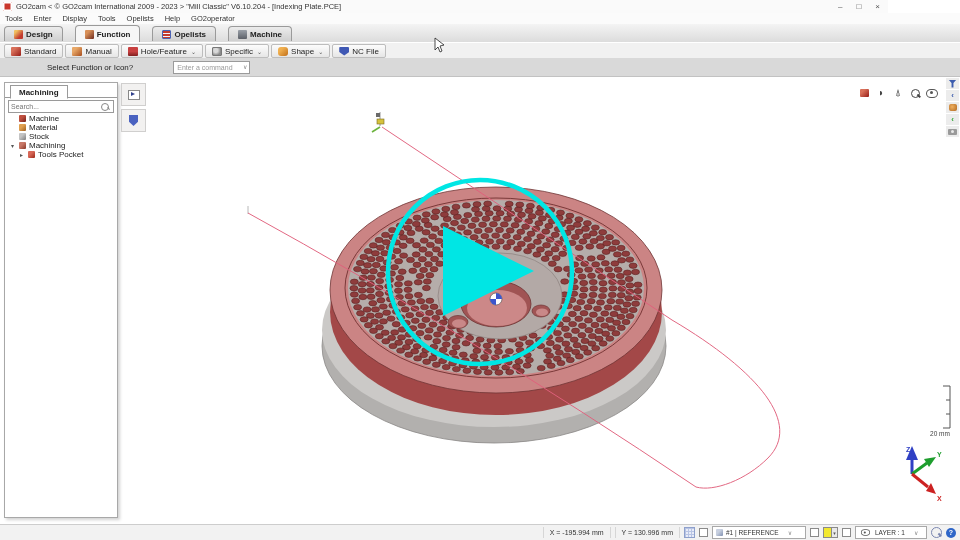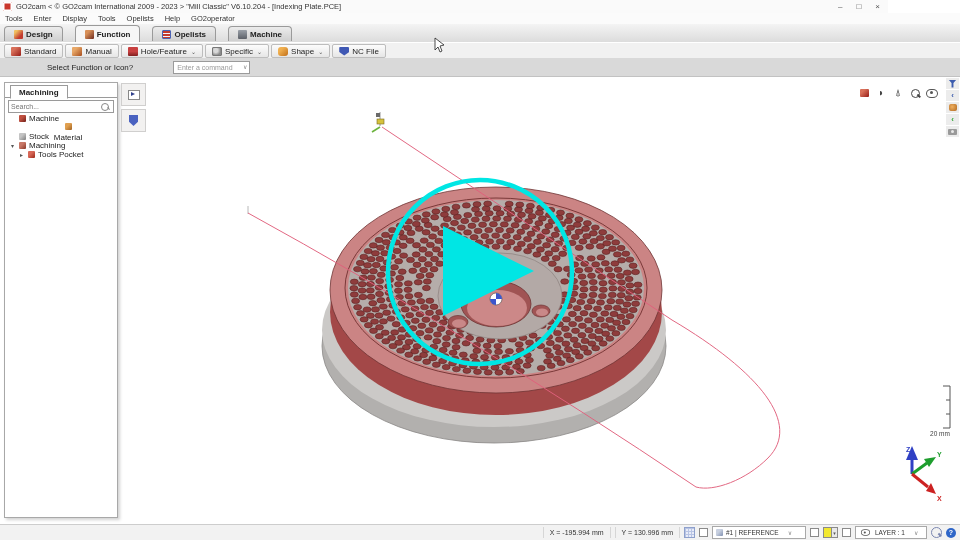--- a/index.html
+++ b/index.html
@@ -837,21 +837,21 @@
     <div class="panel-tabline"></div>
     <div class="searchbox">
       <input placeholder="Search..." style="">
       <span class="sicon"></span>
     </div>
     <div class="tree">
       <div class="trow" style="padding-left:14px;">
         <span class="nicon n-machine"></span>
         <span>Machine</span>
       </div>
-      <div class="trow" style="padding-left:14px;flex-direction:column;">
+      <div class="trow" style="padding-left:14px;">
         <span class="nicon n-material"></span>
         <span>Material</span>
       </div>
       <div class="trow" style="padding-left:14px;">
         <span class="nicon n-stock"></span>
         <span>Stock</span>
       </div>
       <div class="trow" style="padding-left:4px;">
         <span class="exp">▾</span>
         <span class="nicon n-machining"></span>

